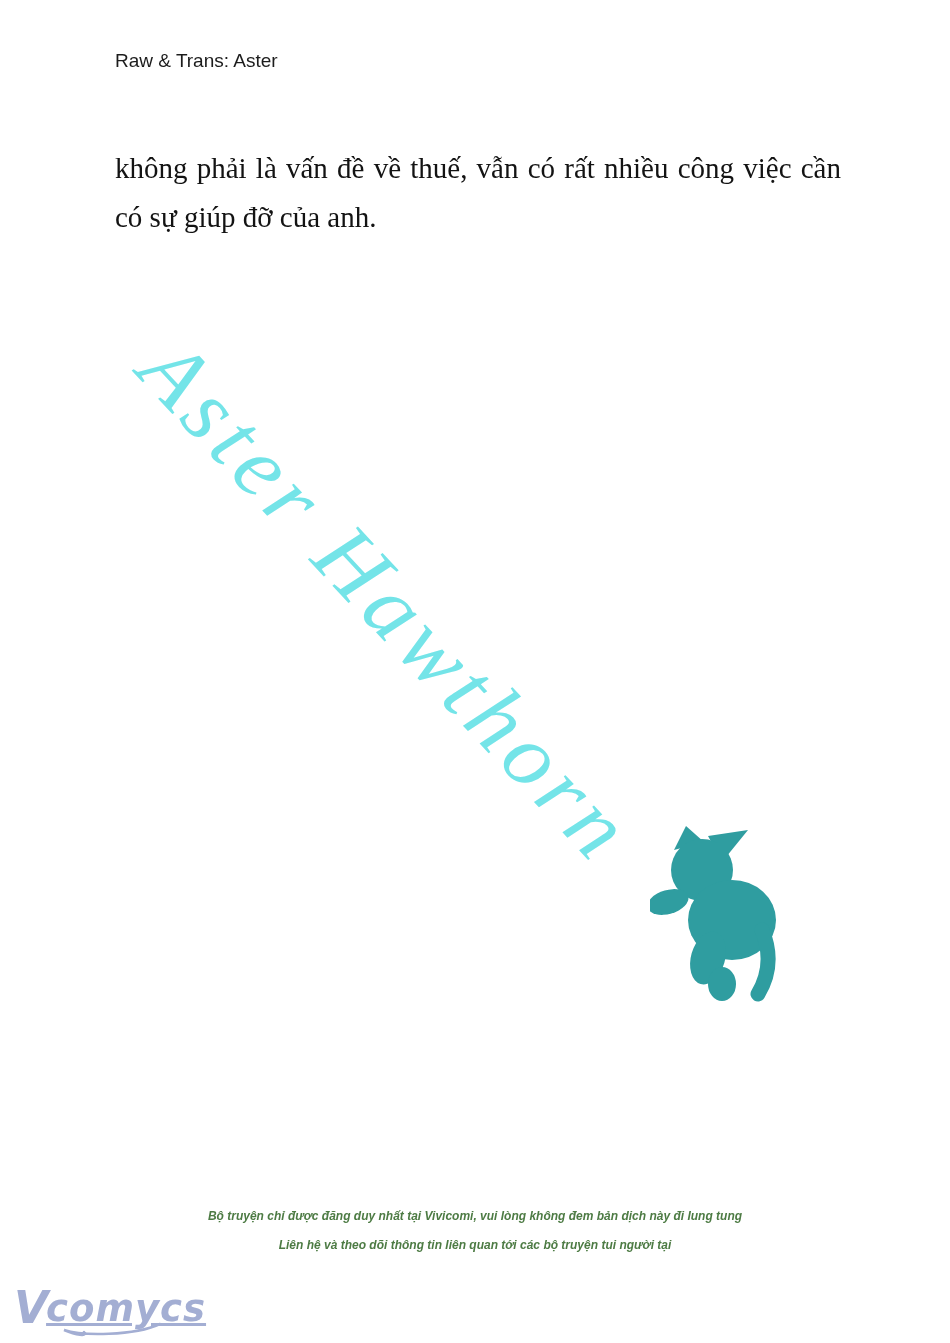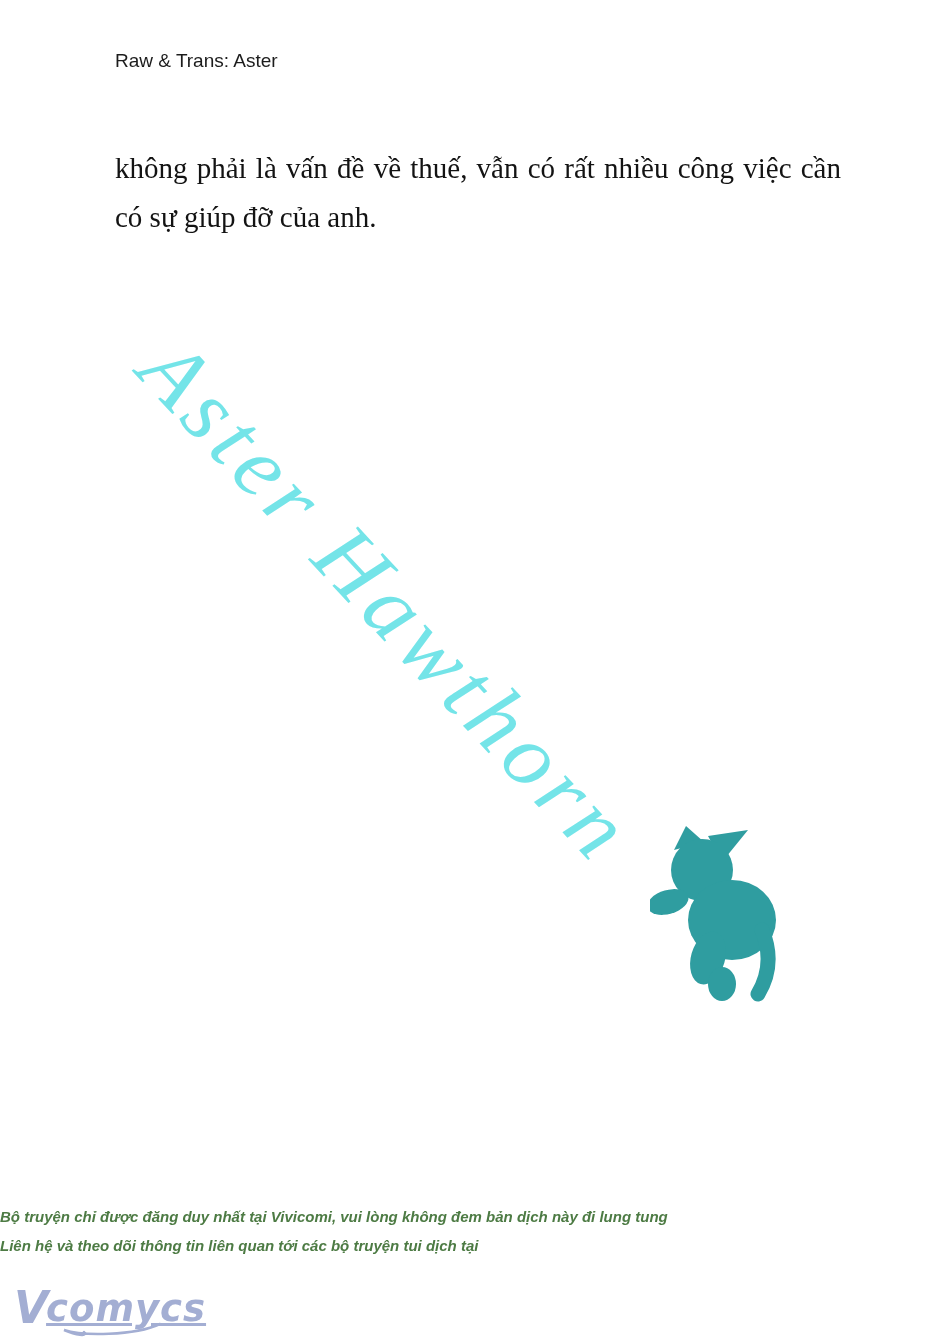--- a/index.html
+++ b/index.html
@@ -57,25 +57,25 @@
     text-align: justify;
     margin-top: 40px;
   }
   .body-text p { margin-bottom: 85px; }
   .footer {
     position: absolute;
     left: 0;
     top: 1202px;
     width: 100%;
     z-index: 3;
-    text-align: left;
+    text-align: center;
     font-family: "Liberation Sans", sans-serif;
     font-style: italic;
     font-weight: bold;
-    font-size: 15px;
+    font-size: 12px;
     line-height: 29px;
     color: #4d7b44;
   }
   .logo {
     position: absolute;
     left: 14px;
     top: 1286px;
     z-index: 3;
     font-family: "DejaVu Sans", sans-serif;
     font-style: italic;
@@ -123,21 +123,21 @@
       </g>
     </svg>
   </div>
 
   <div class="body-text">
     <p>không phải là vấn đề về thuế, vẫn có rất nhiều công việc cần có sự giúp đỡ của anh.</p>
   </div>
 
   <div class="footer">
     <div>Bộ truyện chỉ được đăng duy nhất tại Vivicomi, vui lòng không đem bản dịch này đi lung tung</div>
-    <div>Liên hệ và theo dõi thông tin liên quan tới các bộ truyện tui dịch tại</div>
+    <div>Liên hệ và theo dõi thông tin liên quan tới các bộ truyện tui người tại</div>
   </div>
 
   <div class="logo">
     <div class="logo-row">
       <span class="logo-v">V</span>
         <span class="logo-rest">comycs</span>
     </div>
     <svg class="logo-swash" width="120" height="16" viewBox="0 0 120 16" xmlns="http://www.w3.org/2000/svg">
       <path d="M118,2 C92,14 40,14 22,8 C34,13 46,15 42,10" fill="none" stroke="#a3aed3" stroke-width="2.5" stroke-linecap="round"></path>
     </svg>

